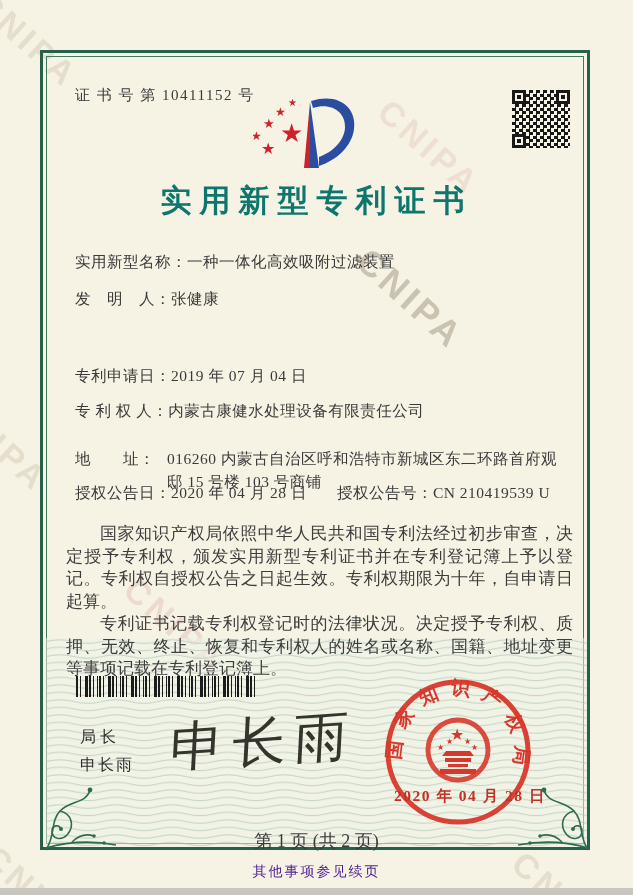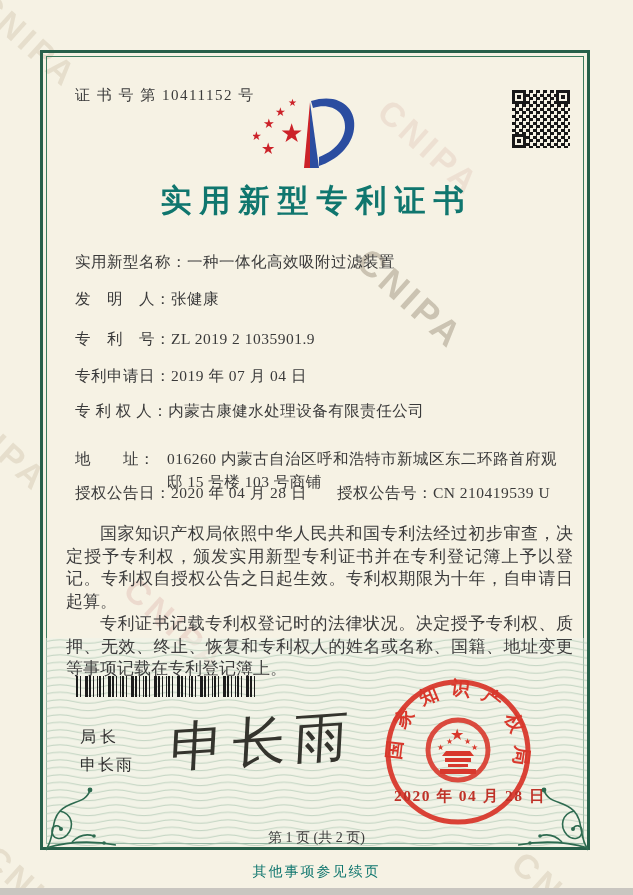--- a/index.html
+++ b/index.html
@@ -56,23 +56,23 @@
   .signature{position:absolute;left:170px;top:706px;font-size:54px;color:#26251f;
              letter-spacing:8px;transform:rotate(-4deg) skewX(-7deg);opacity:.92;}
   
   .seal{position:absolute;left:382px;top:676px;}
   .seal-date{position:absolute;left:394px;top:786px;font-size:15.5px;color:#bf3228;
              letter-spacing:1.5px;font-weight:bold;}
   
   .orn{position:absolute;top:780px;}
   .orn-l{left:42px;} .orn-r{left:518px;transform:scaleX(-1);}
   
-  .page-info{position:absolute;left:0;right:0;top:829px;text-align:center;font-size:14px;color:#3a3a3a;}
+  .page-info{position:absolute;left:0;right:0;top:829px;text-align:center;font-size:18px;color:#3a3a3a;}
   .footer-note{position:absolute;left:0;right:0;top:863px;text-align:center;font-size:14px;
-               letter-spacing:2px;color:#0f766e;}
+               letter-spacing:2px;color:#4c1d95;}
   .scan-edge{position:absolute;left:0;bottom:0;width:100%;height:7px;background:#c9c6c0;}
 </style>
 </head>
 <body>
 
 <div class="page">
 
   <span class="wm wm1">CNIPA</span>
   <span class="wm wm2">CNIPA</span>
   <span class="wm wm3">CNIPA</span>
@@ -114,23 +114,20 @@
     <div class="finder f-bl"></div>
   </div>
 
   <div class="title">实用新型专利证书</div>
 
   <div class="row r1">
     <span class="lbl">发　明　人：</span><span class="val">张健康</span>
   </div>
   <div class="row r0">
     <span class="lbl">实用新型名称：</span><span class="val">一种一体化高效吸附过滤装置</span>
-  </div>
-  <div class="row r2">
-    <span class="lbl">专　利　号：</span><span class="val">ZL 2019 2 1035901.9</span>
   </div>
   <div class="row r3">
     <span class="lbl">专利申请日：</span><span class="val">2019 年 07 月 04 日</span>
   </div>
   <div class="row r4">
     <span class="lbl">专 利 权 人：</span><span class="val">内蒙古康健水处理设备有限责任公司</span>
   </div>
   <div class="row r5">
     <span class="lbl">地　　址：</span><span class="val">016260 内蒙古自治区呼和浩特市新城区东二环路首府观邸 15 号楼 103 号商铺</span>
   </div>

